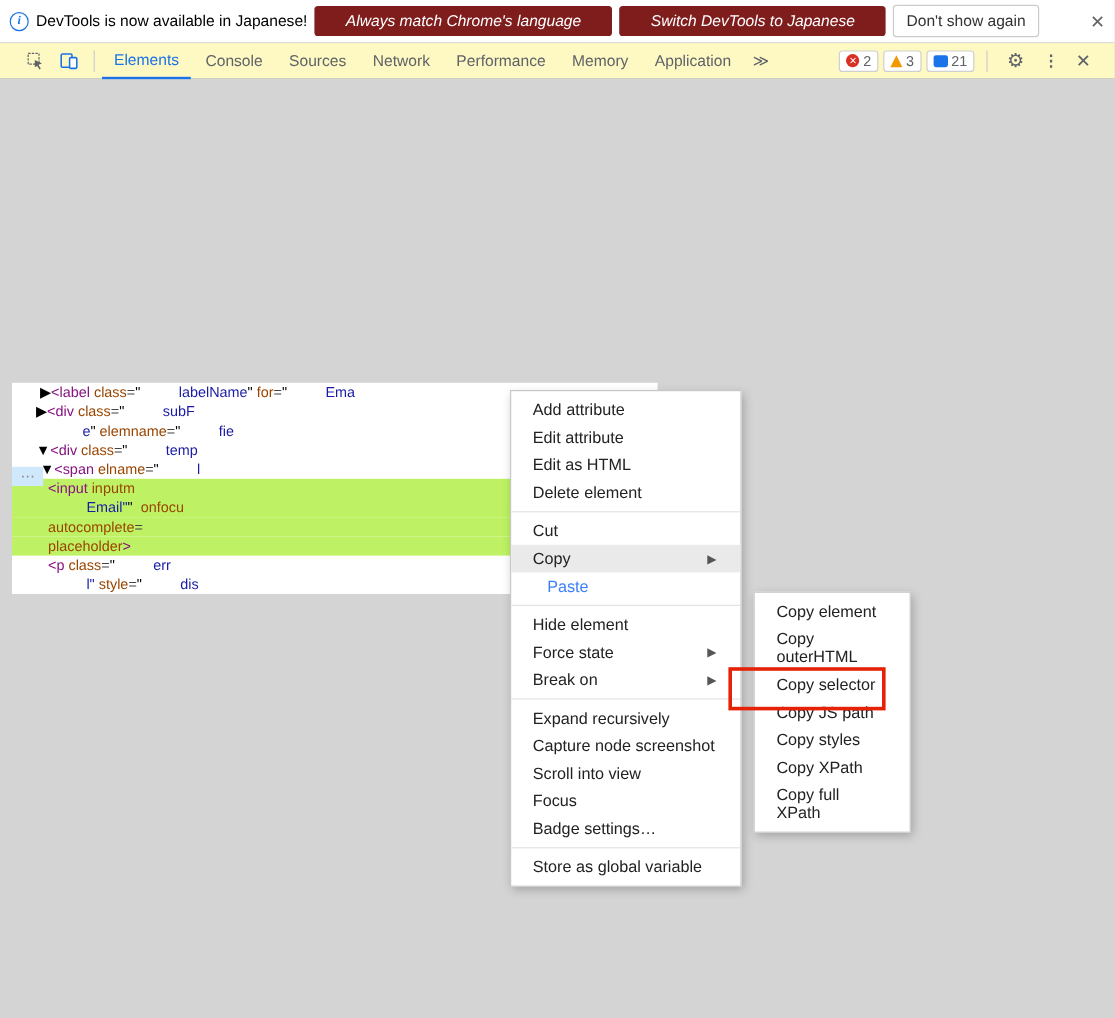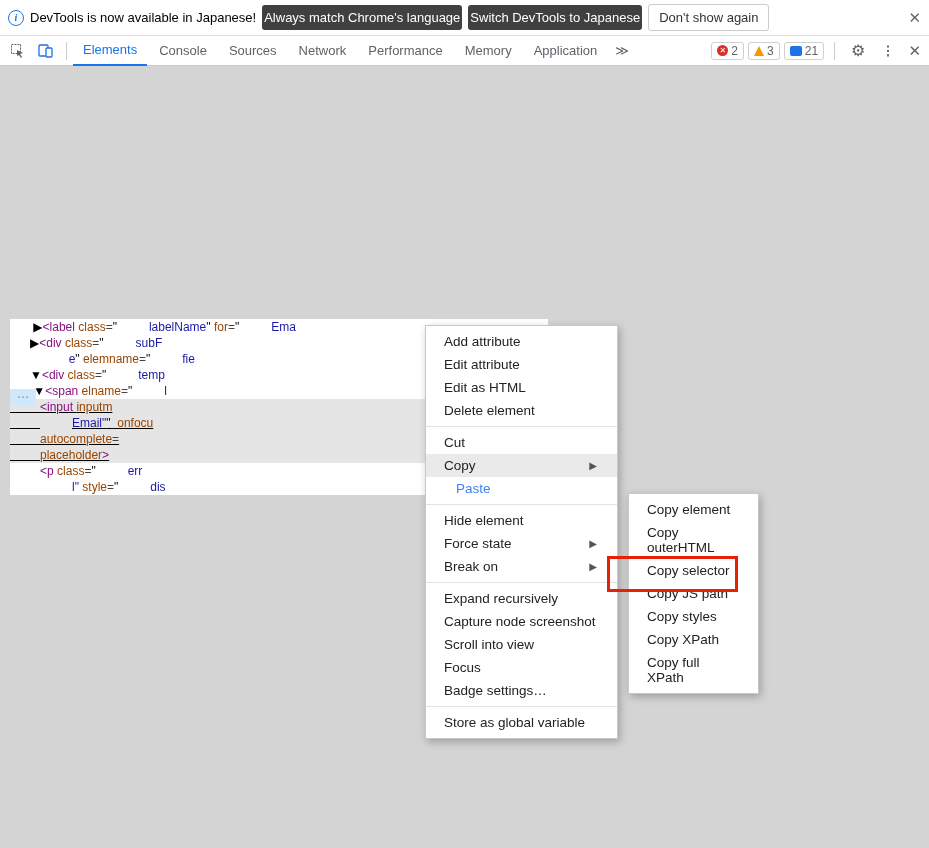--- a/index.html
+++ b/index.html
@@ -1,42 +1,42 @@
 <!DOCTYPE html>
 <html><head>
 <meta charset="utf-8">
 <style>
 * { margin: 0; padding: 0; box-sizing: border-box; font-family: "Segoe UI", Arial, sans-serif; }
 body { background: #d4d4d4; width: 929px; height: 848px; overflow: hidden; position: relative; }
 
 .info-bar { background: #fff; border-bottom: 1px solid #ddd; height: 36px; display: flex; align-items: center; padding: 0 8px; gap: 6px; font-size: 13px; }
 .info-bar .info-icon { width: 16px; height: 16px; border: 1.5px solid #1a73e8; border-radius: 50%; display: inline-flex; align-items: center; justify-content: center; color: #1a73e8; font-size: 10px; font-weight: bold; font-style: italic; font-family: serif; }
-.btn-blue { background: #404040; color: #fff; border: none; border-radius: 3px; padding: 5px 2px; font-size: 13px; cursor: pointer; }
+.btn-blue { background: #7f1d1d; color: #fff; border: none; border-radius: 3px; padding: 5px 26px; font-size: 13px; cursor: pointer; font-style: italic; }
 .btn-white { background: #fff; color: #333; border: 1px solid #ccc; border-radius: 3px; padding: 5px 10px; font-size: 13px; cursor: pointer; }
 .info-bar .close-x { margin-left: auto; color: #666; cursor: pointer; font-size: 15px; }
 
-.toolbar { background: #ffffff; border-bottom: 1px solid #ccc; height: 30px; display: flex; align-items: center; padding: 0 4px; font-size: 13px; color: #5f6368; }
+.toolbar { background: #fef9c3; border-bottom: 1px solid #ccc; height: 30px; display: flex; align-items: center; padding: 0 16px; font-size: 13px; color: #5f6368; }
 .toolbar .tbtn { padding: 0 6px; display: inline-flex; align-items: center; height: 100%; cursor: pointer; }
 .toolbar .sep { width: 1px; height: 18px; background: #ccc; margin: 0 6px; }
 .toolbar .tabs { display: flex; gap: 2px; }
 .toolbar .tab { padding: 0 10px; height: 30px; display: flex; align-items: center; cursor: pointer; }
 .toolbar .tab.active { color: #1a73e8; border-bottom: 2px solid #1a73e8; }
 .toolbar .overflow { padding: 0 6px; }
 .toolbar .right { margin-left: auto; display: flex; align-items: center; gap: 4px; }
 .badge { display: inline-flex; align-items: center; gap: 3px; border: 1px solid #d0d0d0; border-radius: 3px; padding: 1px 5px; font-size: 12px; background: #fff; }
 .badge .dot-red { width: 11px; height: 11px; border-radius: 50%; background: #d93025; color: #fff; font-size: 8px; display: inline-flex; align-items: center; justify-content: center; }
 .badge .tri-yellow { width: 0; height: 0; border-left: 5px solid transparent; border-right: 5px solid transparent; border-bottom: 10px solid #f29900; position: relative; }
 .badge .msg-blue { width: 12px; height: 10px; background: #1a73e8; border-radius: 2px; position: relative; }
 .gear { color: #5f6368; font-size: 16px; padding: 0 6px; cursor: pointer; }
 .kebab { color: #5f6368; padding: 0 6px; cursor: pointer; font-weight: bold; }
 .close-panel { color: #5f6368; padding: 0 4px; cursor: pointer; font-size: 15px; }
 
 .dom-area { position: absolute; left: 10px; top: 319px; width: 538px; background: #fff; font-family: Consolas, monospace; font-size: 12px; line-height: 16px; }
 .dom-row { white-space: pre; padding: 0 4px 0 0; }
-.dom-row.sel { background: #e5e5e5; text-decoration: underline; }
+.dom-row.sel { background: #bef264; }
 .tag { color: #881280; }
 .attrn { color: #994500; }
 .attrv { color: #1a1aa6; padding-left: 32px; }
 .eq  { color: #444; }
 .ellipsis-gutter { position: absolute; left: 0; top: 70px; width: 26px; height: 16px; color: #888; background: #cfe8fc; text-align: center; }
 
 .ctx { position: absolute; background: #fff; border: 1px solid #c8c8c8; box-shadow: 2px 3px 8px rgba(0,0,0,0.25); font-size: 13.5px; color: #222; padding: 4px 0; }
 .ctx .item { padding: 4px 20px 4px 18px; cursor: default; display: flex; align-items: center; justify-content: space-between; }
 .ctx .item.disabled { color: #3b82f6; margin-left: 12px; }
 .ctx .item.hover { background: #eaeaea; }

